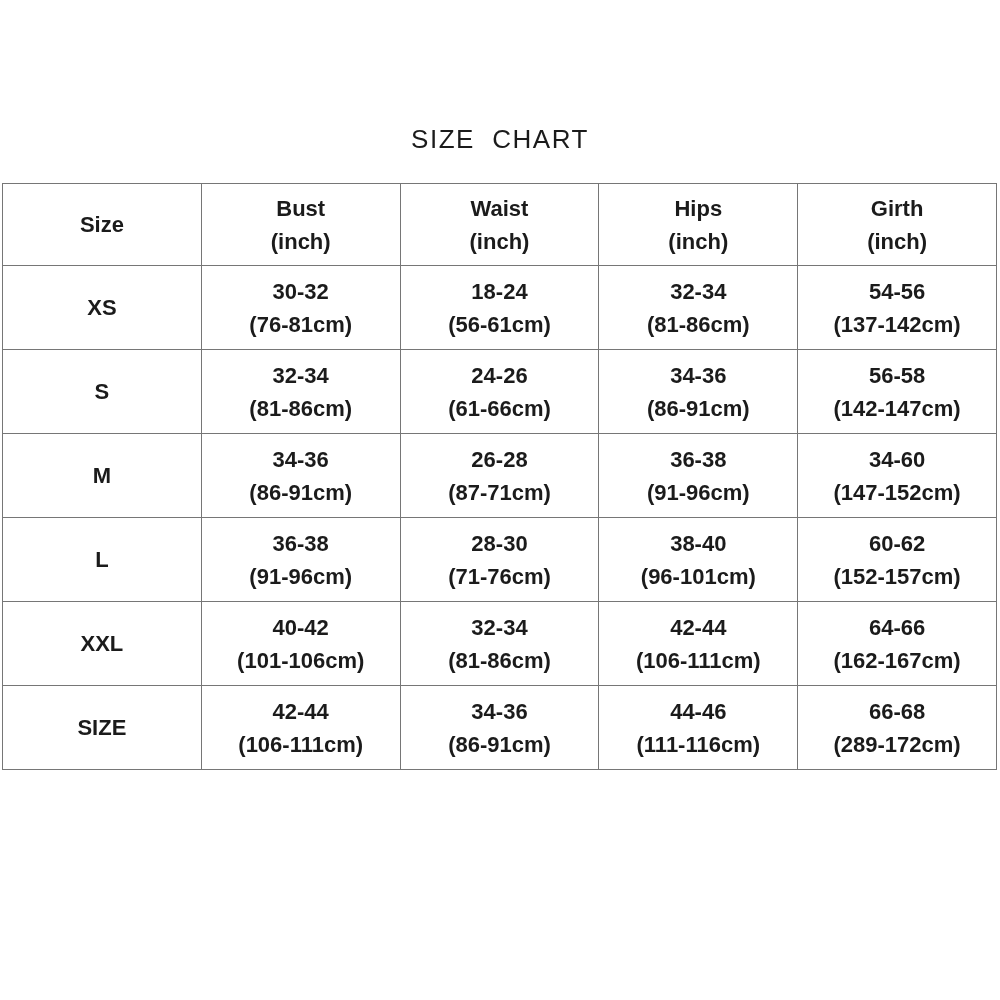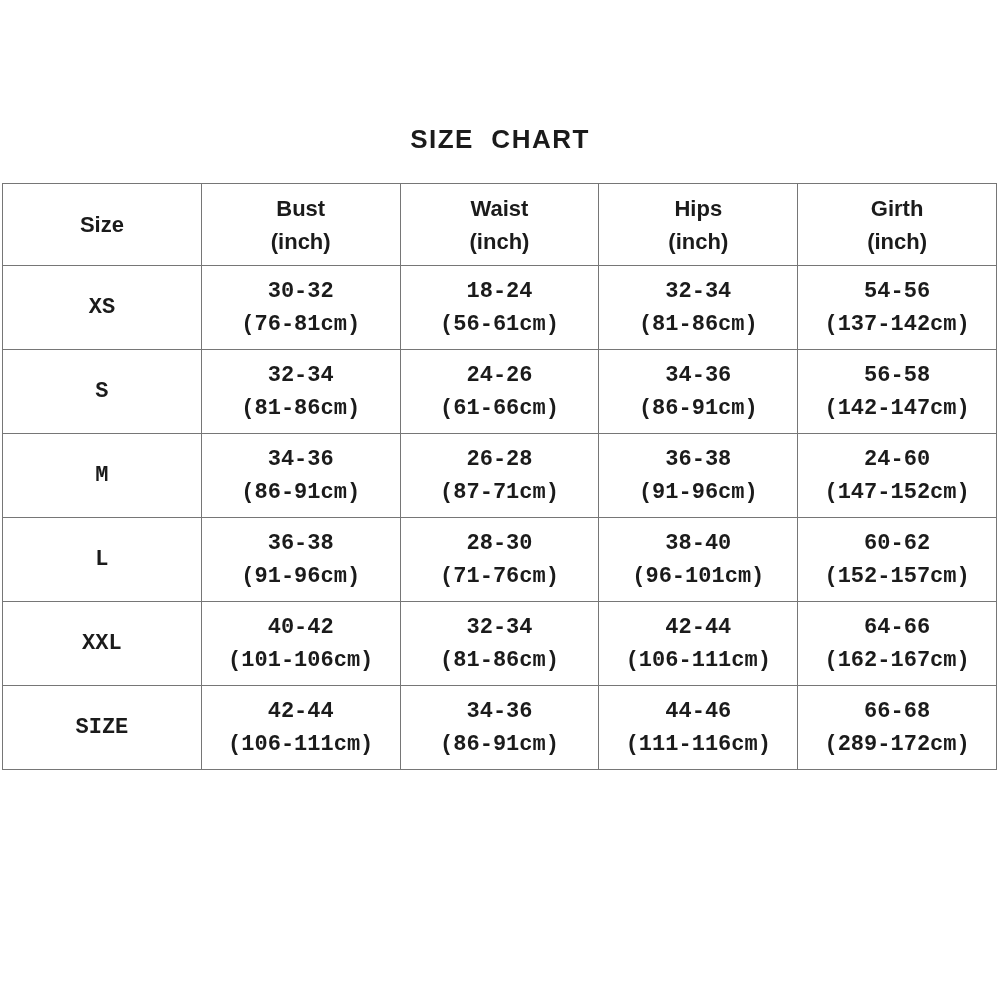--- a/index.html
+++ b/index.html
@@ -12,21 +12,21 @@
     background: #ffffff;
     font-family: "Liberation Sans", sans-serif;
     color: #1b1b1b;
     overflow: hidden;
   }
   .title {
     margin: 0;
     padding-top: 124px;
     text-align: center;
     font-size: 26px;
-    font-weight: bold;
+    font-weight: normal;
     letter-spacing: 1.5px;
     white-space: pre;
     color: #1b1b1b;
   }
   table.size-chart {
     border-collapse: collapse;
     table-layout: fixed;
     width: 995px;
     margin: 28px 19px 0 2px;
   }
@@ -35,21 +35,21 @@
     border: 1.5px solid #767676;
     text-align: center;
     vertical-align: middle;
     font-weight: bold;
     font-size: 22px;
     padding: 0;
     width: 20%;
     background: #ffffff;
   }
   .size-chart thead tr { height: 82px; }
-  .size-chart tbody tr { height: 84px; font-family: Liberation Mono, monospace; }
+  .size-chart tbody tr { height: 84px; }
   .cell-line {
     line-height: 33px;
     white-space: nowrap;
   }
 </style>
 </head>
 <body>
 
 <div class="canvas">
   <h1 class="title">SIZE  CHART</h1>
@@ -131,21 +131,21 @@
           </td>
           <td>
             <div class="cell-line">26-28</div>
             <div class="cell-line">(87-71cm)</div>
           </td>
           <td>
             <div class="cell-line">36-38</div>
             <div class="cell-line">(91-96cm)</div>
           </td>
           <td>
-            <div class="cell-line">24-60</div>
+            <div class="cell-line">34-60</div>
             <div class="cell-line">(147-152cm)</div>
           </td>
         </tr>
         <tr>
           <td>
             <div class="cell-line">L</div>
           </td>
           <td>
             <div class="cell-line">36-38</div>
             <div class="cell-line">(91-96cm)</div>

